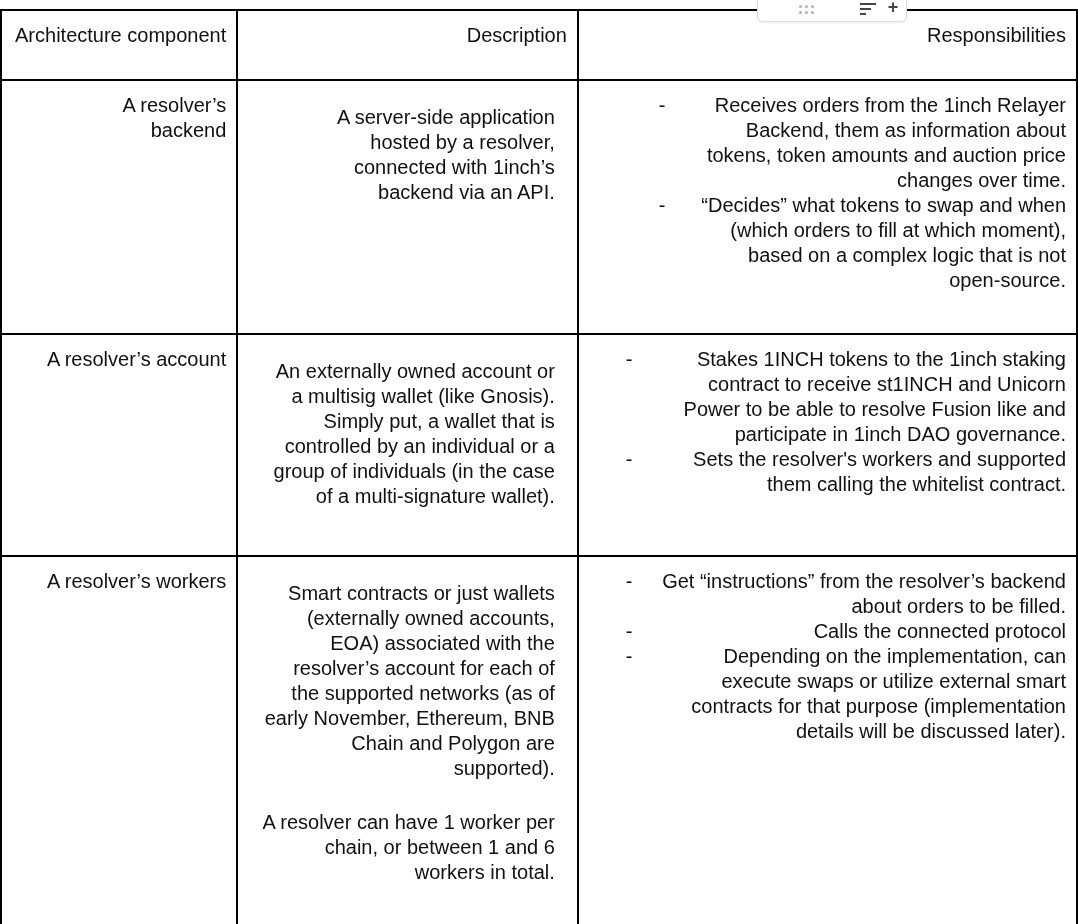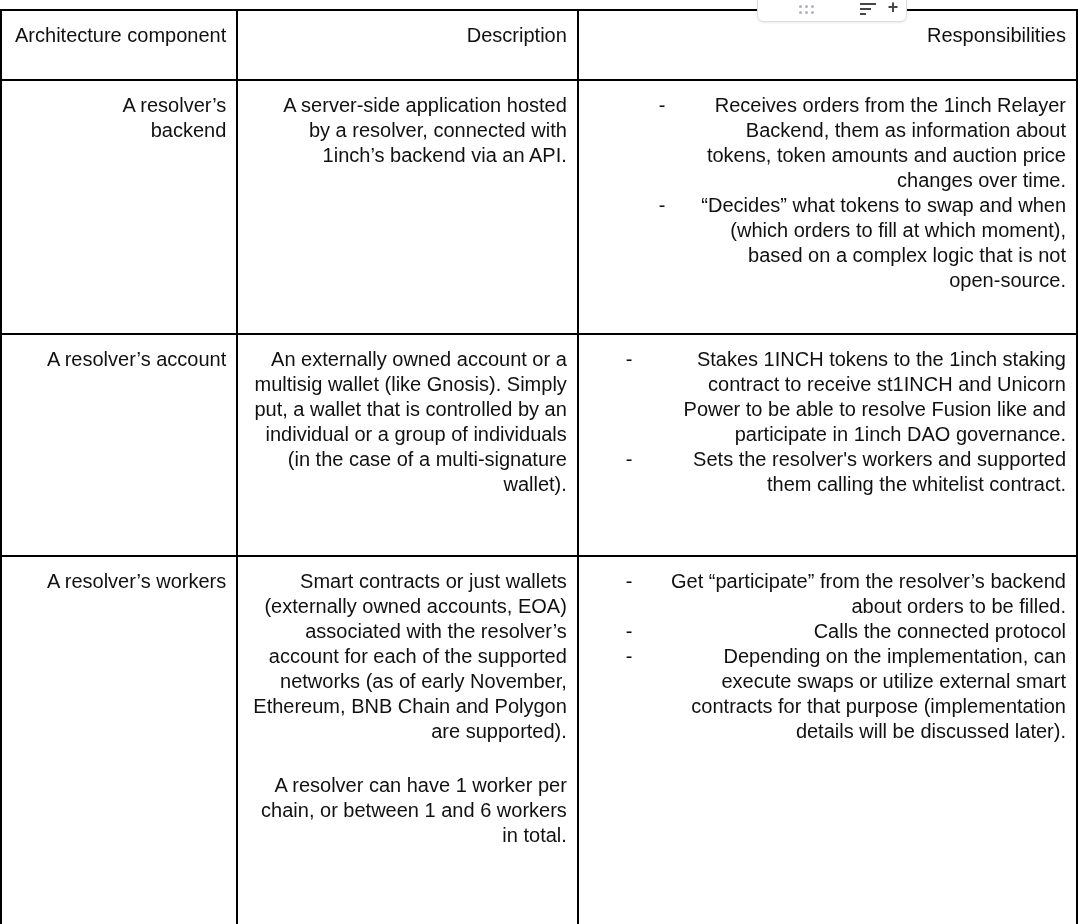--- a/index.html
+++ b/index.html
@@ -50,21 +50,21 @@
     }
     ul.resp li {
       position: relative;
       padding-left: 72px;
     }
     ul.resp li .dash {
       position: absolute;
       left: 37px;
       top: 0;
     }
-    .desc-para { margin: 0; }
+    .desc-para { margin: 12px; }
     .desc-para + .desc-para { margin-top: 29px; }
 
     
     .table-toolbar {
       position: absolute;
       left: 757px;
       top: -6px;
       width: 148px;
       height: 26px;
       background: #ffffff;
@@ -192,21 +192,21 @@
       <tr class="row-workers">
         <td>A resolver’s workers</td>
         <td class="loose">
           <p class="desc-para">Smart contracts or just wallets (externally owned accounts, EOA) associated  with the resolver’s account for each of the supported networks (as of early November, Ethereum, BNB Chain and Polygon are supported).</p>
           <p class="desc-para">A resolver can have 1 worker per chain, or between 1 and 6 workers in total.</p>
         </td>
         <td>
           <ul class="resp">
             <li>
               <span class="dash">-</span>
-              <span>Get “participate” from the resolver’s backend about orders to be filled.</span>
+              <span>Get “instructions” from the resolver’s backend about orders to be filled.</span>
             </li>
             <li>
               <span class="dash">-</span>
               <span>Calls the connected protocol</span>
             </li>
             <li>
               <span class="dash">-</span>
               <span>Depending on the implementation, can execute swaps or utilize external smart contracts for that purpose (implementation details will be discussed later).</span>
             </li>
           </ul>

